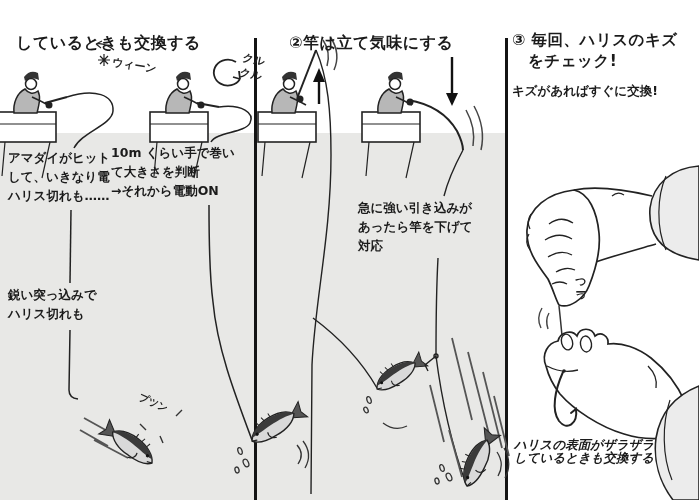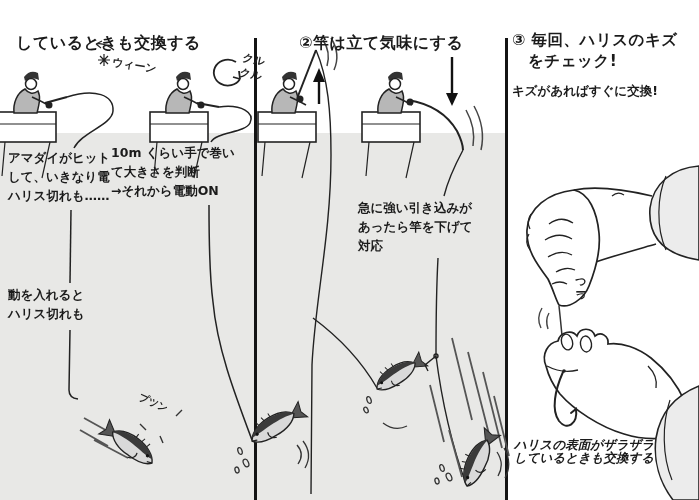--- a/index.html
+++ b/index.html
@@ -198,25 +198,25 @@
   <div class="txt title" style="left:16px;top:32px;">しているときも交換する</div>
   <div class="txt sfx" style="left:112px;top:58px;transform:rotate(9deg);">ウィーン</div>
   <div class="txt sfx" style="left:241px;top:52px;line-height:15px;transform:rotate(12deg);">クル
 クル</div>
   <div class="txt note" style="left:8px;top:148px;">アマダイがヒット
 して、いきなり電
 ハリス切れも……</div>
   <div class="txt note" style="left:111px;top:143px;">10m くらい手で巻い
 て大きさを判断
 →それから電動ON</div>
-  <div class="txt note" style="left:8px;top:285px;">動を入れると
+  <div class="txt note" style="left:8px;top:285px;">鋭い突っ込みで
 ハリス切れも</div>
   <div class="txt sfx" style="left:138px;top:396px;font-size:10px;transform:rotate(24deg);">プツン</div>
 
-  <div class="txt title" style="left:299px;top:32px;">②竿は立て気味にする</div>
+  <div class="txt title" style="left:289px;top:32px;">②竿は立て気味にする</div>
   <div class="txt title" style="left:512px;top:30px;font-size:15.5px;">③ 毎回、ハリスのキズ
 　をチェック!</div>
 
   <div class="txt note" style="left:358px;top:198px;">急に強い引き込みが
 あったら竿を下げて
 対応</div>
   <div class="txt sub" style="left:512px;top:83px;">キズがあればすぐに交換!</div>
   <div class="txt sfx vtext" style="left:572px;top:272px;">つーっ</div>
   <div class="txt note" style="left:514px;top:438px;line-height:13px;font-style:italic;">ハリスの表面がザラザラ
 しているときも交換する</div>

